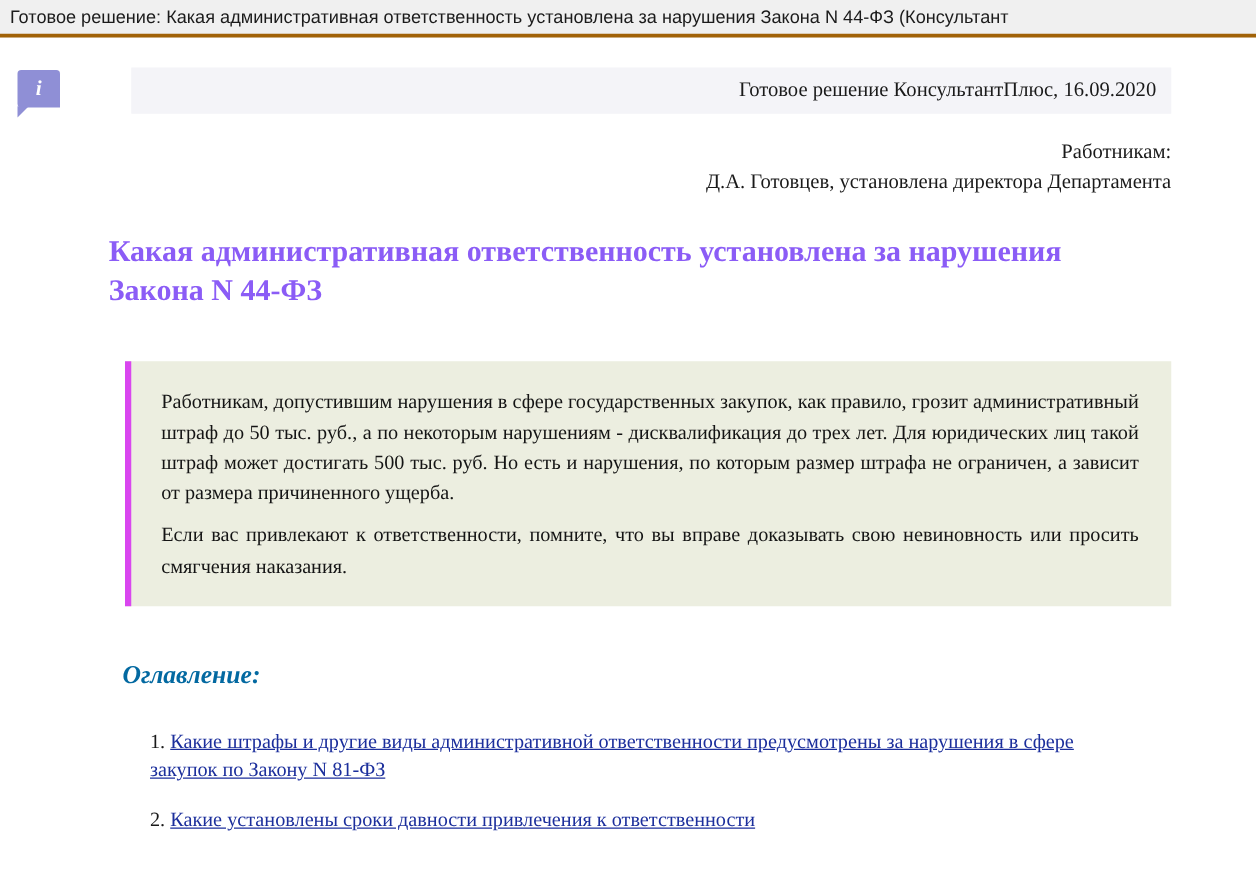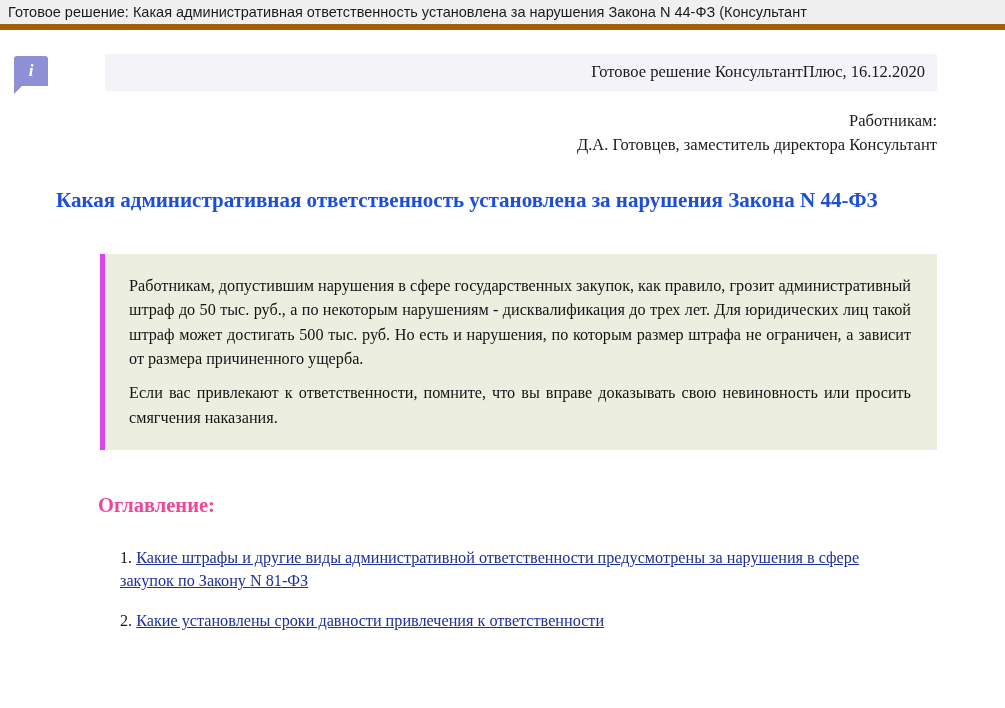--- a/index.html
+++ b/index.html
@@ -16,21 +16,21 @@
   .window {
     position: relative;
     width: 1005px;
     height: 708px;
     background: #ffffff;
   }
   
   .titlebar {
     height: 30px;
     background: #f0f0f0;
-    border-bottom: 6px solid #a16207;
+    border-bottom: 3px solid #a16207;
     display: flex;
     align-items: center;
     padding: 0 8px;
     box-sizing: border-box;
   }
   .titlebar-text {
     font-family: "Liberation Sans", sans-serif;
     font-size: 14.5px;
     color: #1b1b1b;
     white-space: nowrap;
@@ -81,25 +81,25 @@
     box-sizing: border-box;
   }
   .reviewer {
     margin: 18px 68px 0 105px;
     text-align: right;
     font-size: 16.5px;
     line-height: 1.45;
     color: #1a1a1a;
   }
   .doc-title {
-    margin: 30px 120px 0 56px;
-    font-size: 21px;
+    margin: 30px 120px 0 87px;
+    font-size: 24px;
     font-weight: bold;
     line-height: 1.3;
-    color: #1d4ed8;
+    color: #8b5cf6;
   }
   .callout {
     margin: 40px 68px 0 100px;
     background: #eceee0;
     border-left: 5px solid #d946ef;
     padding: 20px 26px 20px 24px;
     box-sizing: border-box;
   }
   .callout p {
     margin: 0;
@@ -108,21 +108,22 @@
     text-align: justify;
     color: #141414;
   }
   .callout p + p {
     margin-top: 10px;
   }
   .toc-title {
     margin: 44px 0 0 98px;
     font-size: 20.5px;
     font-weight: bold;
-    color: #ec4899;
+    color: #0369a1;
+    font-style: italic;
   }
   .toc-list {
     margin: 30px 90px 0 120px;
   }
   .toc-item {
     font-size: 16.2px;
     line-height: 1.45;
     color: #1a1a1a;
     margin-bottom: 16px;
   }
@@ -140,25 +141,25 @@
 <div class="window">
 
   <div class="titlebar">
     <span class="titlebar-text">Готовое решение: Какая административная ответственность установлена за нарушения Закона N 44-ФЗ (Консультант</span>
   </div>
 
   <div class="doc">
 
     <div class="info-icon">i</div>
 
-    <div class="source-bar">Готовое решение КонсультантПлюс, 16.12.2020</div>
+    <div class="source-bar">Готовое решение КонсультантПлюс, 16.09.2020</div>
 
     <div class="reviewer">
       <div>Работникам:</div>
-      <div>Д.А. Готовцев, заместитель директора Консультант</div>
+      <div>Д.А. Готовцев, установлена директора Департамента</div>
     </div>
 
     <h1 class="doc-title">Какая административная ответственность установлена за нарушения Закона N 44-ФЗ</h1>
 
     <div class="callout">
       <p>Работникам, допустившим нарушения в сфере государственных закупок, как правило, грозит административный штраф до 50 тыс. руб., а по некоторым нарушениям - дисквалификация до трех лет. Для юридических лиц такой штраф может достигать 500 тыс. руб. Но есть и нарушения, по которым размер штрафа не ограничен, а зависит от размера причиненного ущерба.</p>
       <p>Если вас привлекают к ответственности, помните, что вы вправе доказывать свою невиновность или просить смягчения наказания.</p>
     </div>
 
     <div class="toc-title">Оглавление:</div>

